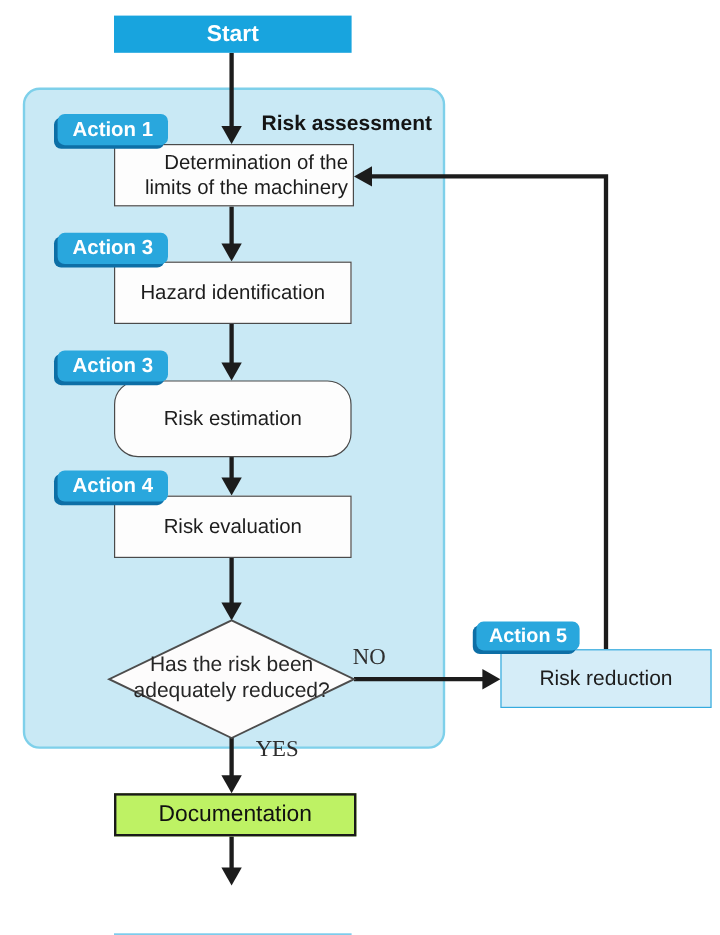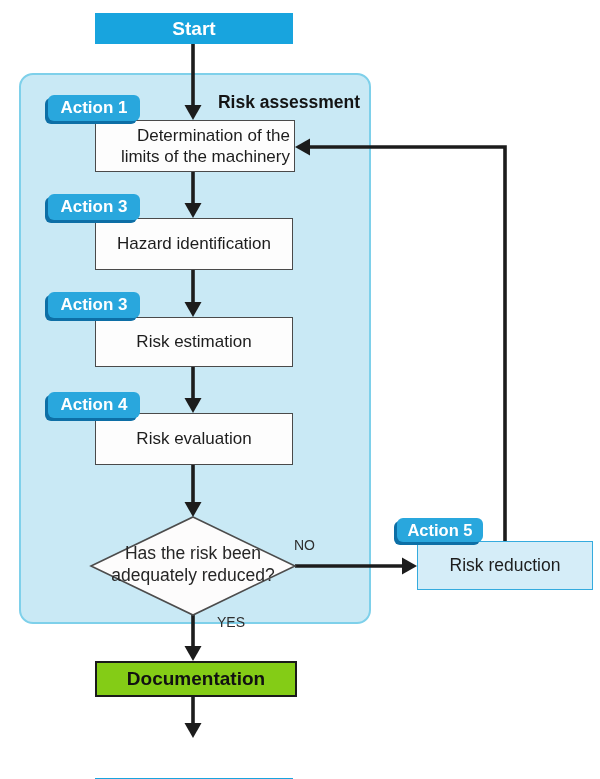--- a/index.html
+++ b/index.html
@@ -57,48 +57,48 @@
     border:1.6px solid #4a4a4a;
     box-sizing:border-box;
     color:#1d1d1d;font-size:17px;line-height:1.25;
     display:flex;align-items:center;justify-content:center;
     text-align:right;
     z-index:3;
     padding:2px 4px;
   }
   .step.s1{top:120px;height:52px;width:200px;}
   .step.s2{top:218px;height:52px;}
-  .step.s3{top:317px;height:50px;}
+  .step.s3{top:317px;height:64px;border-radius:20px;}
   .step.s4{top:413px;height:52px;}
   .decision-text{
     position:absolute;left:93px;top:542px;width:200px;height:46px;
     color:#262626;font-size:17.5px;line-height:1.25;
     display:flex;align-items:center;justify-content:center;text-align:center;
     z-index:3;
   }
   .edge-label{
-    position:absolute;color:#2e2e2e;font-size:14px;z-index:3;
+    position:absolute;color:#2e2e2e;font-size:19px;z-index:3;font-family:Liberation Serif, serif;
   }
   .edge-label.no{left:294px;top:537px;width:40px;}
   .edge-label.yes{left:206px;top:614px;width:50px;text-align:center;}
   .risk-reduction{
     position:absolute;left:417px;top:541px;width:176px;height:49px;
     background:#d5edf8;
     border:1.8px solid #35abde;
     box-sizing:border-box;
     color:#1d1d1d;font-size:17.5px;
     display:flex;align-items:center;justify-content:center;
     z-index:3;
   }
   .documentation{
     position:absolute;left:95px;top:661px;width:202px;height:36px;
-    background:#84cc16;
+    background:#bef264;
     border:2.2px solid #1a1a1a;
     box-sizing:border-box;
-    color:#111;font-size:19px;font-weight:bold;
+    color:#111;font-size:19px;font-weight:normal;
     display:flex;align-items:center;justify-content:center;
     z-index:3;
   }
 </style>
 </head>
 <body>
 
 <div class="canvas">
 
   <div class="ra-container"></div>

